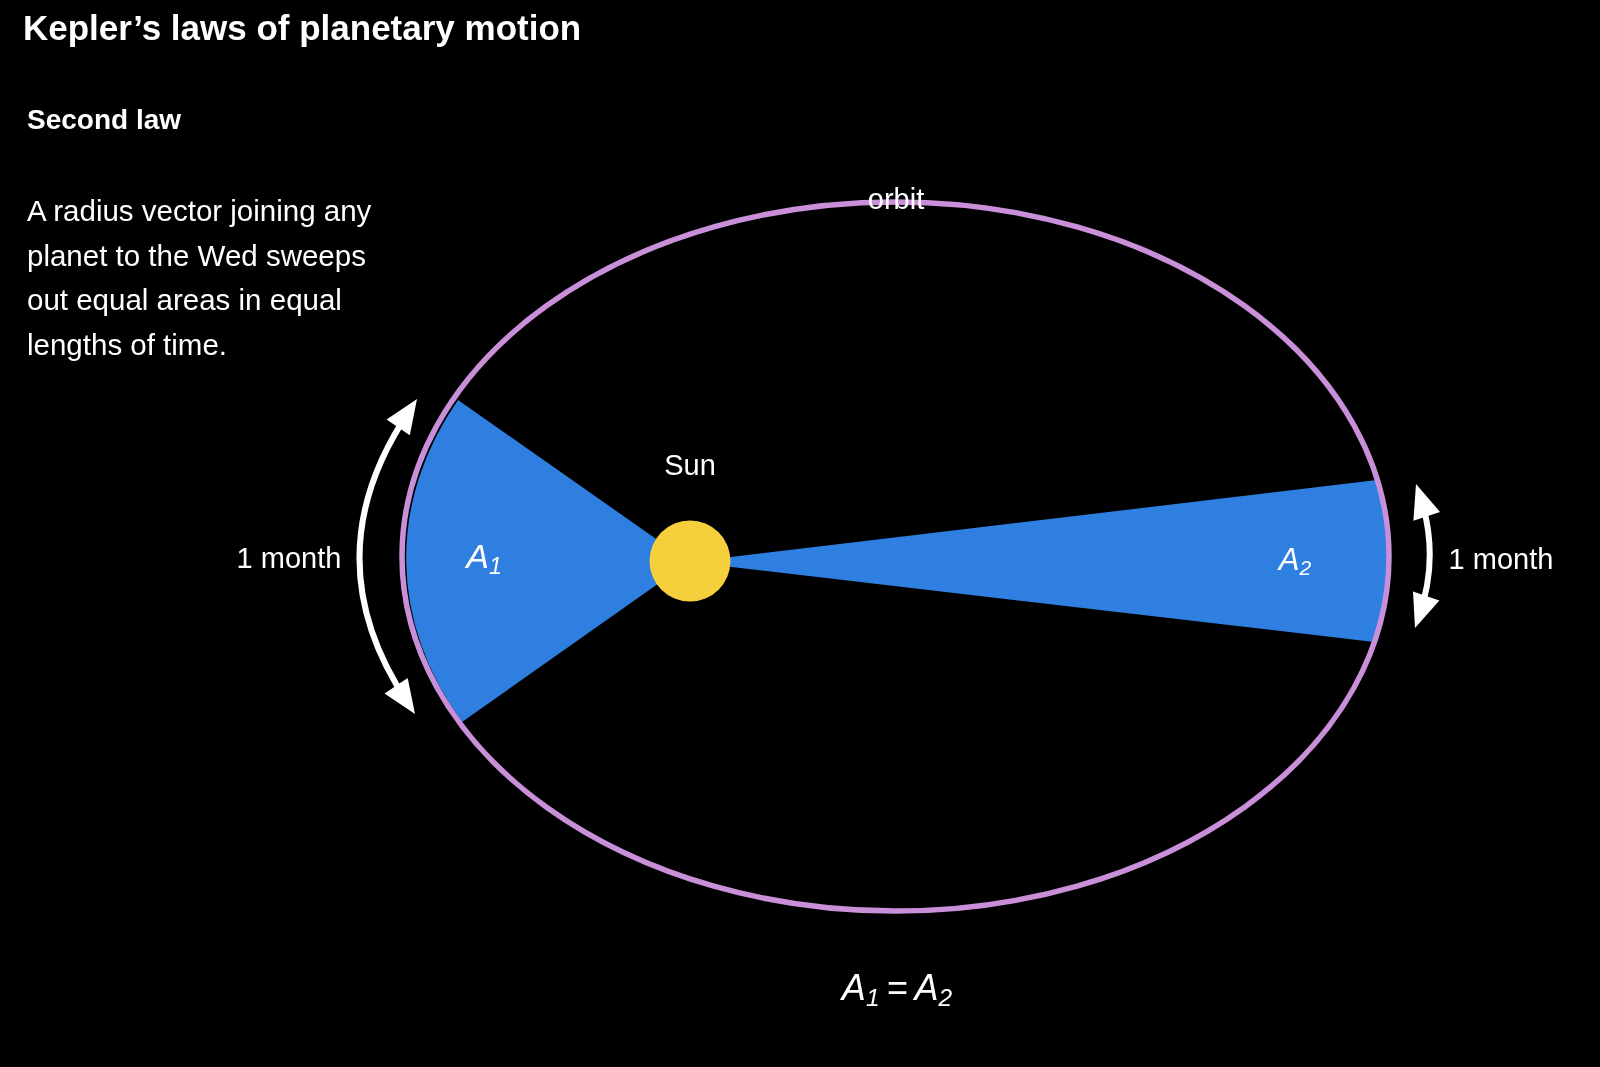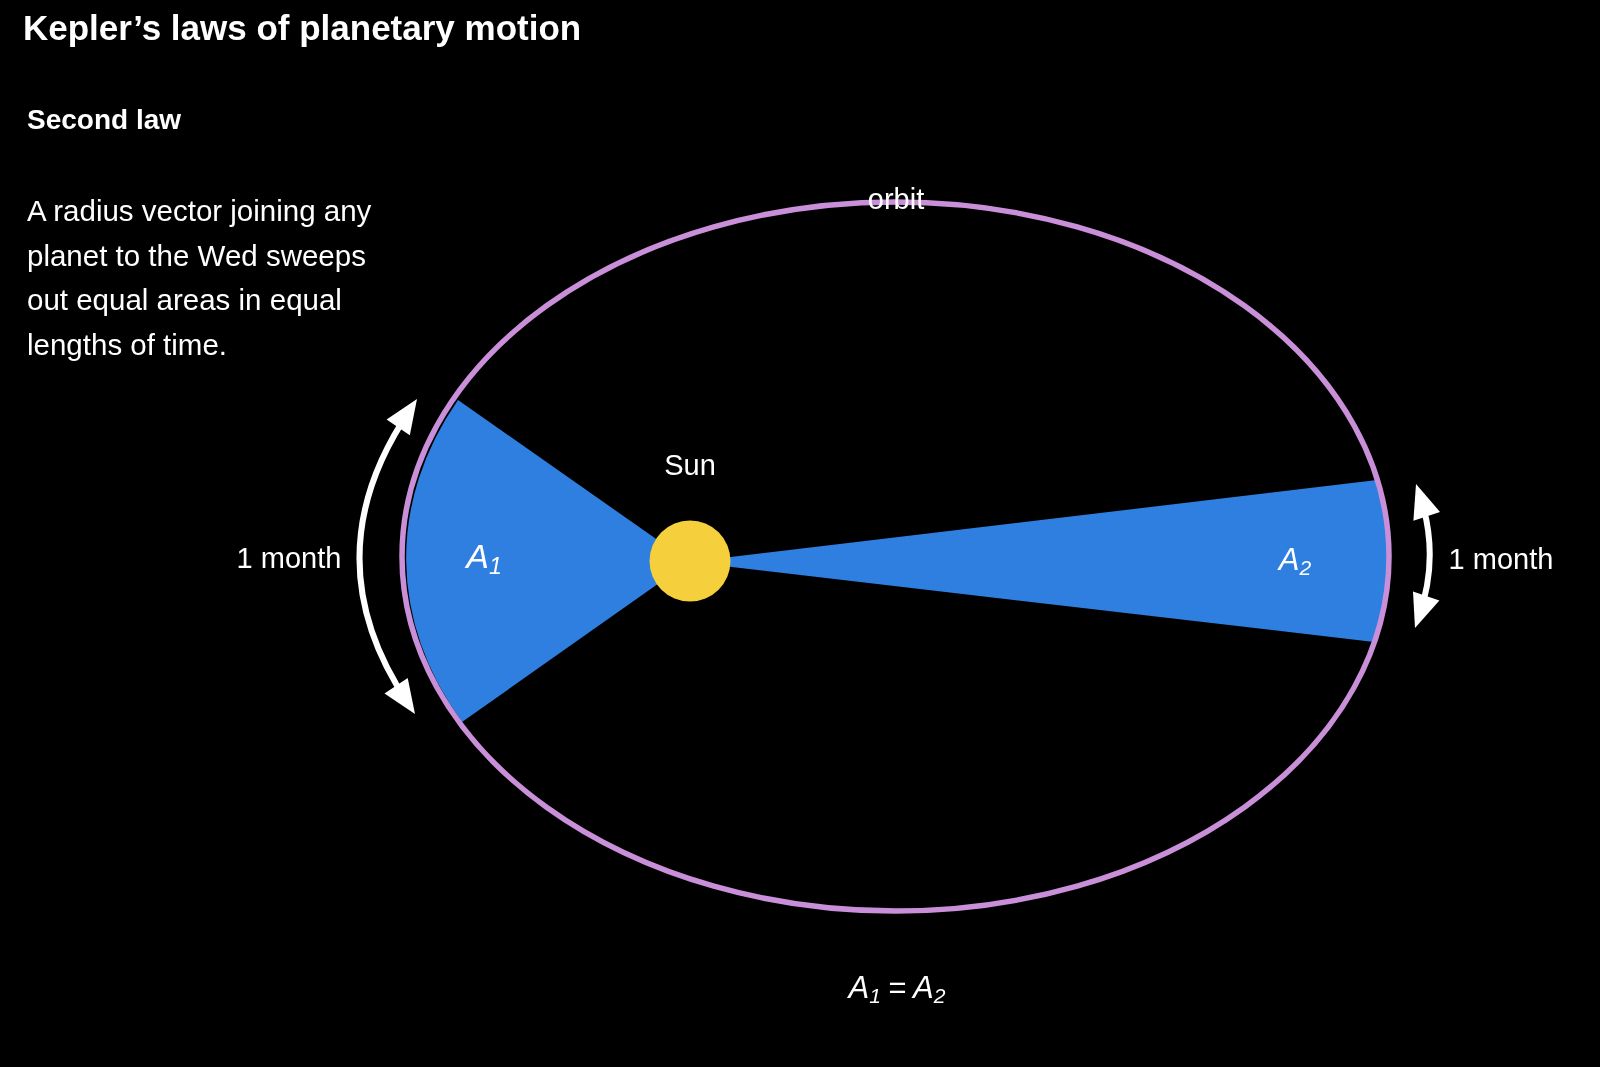--- a/index.html
+++ b/index.html
@@ -21,21 +21,21 @@
   .op { margin: 0 7px; }
   #page-title { left: 23px; top: 8px; font-size: 35px; font-weight: bold; }
   #section-label { left: 27px; top: 104px; font-size: 28px; font-weight: bold; }
   #description { left: 27px; top: 189px; font-size: 29.5px; line-height: 44.5px; white-space: pre-line; width: 420px; }
   #orbit-label { left: 896px; top: 176px; font-size: 29px; margin-top: 23px; }
   #sun-label { left: 690px; top: 465px; font-size: 29px; }
   #a1-label { left: 484px; top: 556px; font-size: 34px; }
   #a2-label { left: 1295px; top: 560px; font-size: 31px; }
   #left-month-label { left: 289px; top: 558px; font-size: 29px; }
   #right-month-label { left: 1501px; top: 559px; font-size: 29px; }
-  #equation-label { left: 897px; top: 988px; font-size: 31px; }
+  #equation-label { left: 897px; top: 988px; font-size: 36px; }
   #copyright { left: 13px; top: 1006px; font-size: 25px; }
 </style>
 </head>
 <body>
 
 <div id="stage">
 
   <svg id="diagram-svg" viewBox="0 0 1600 1067">
 
     <path d="M 689 562 L 458 400 A 493.5 354.5 0 0 0 462 722 Z" fill="#2e7fe0"></path>

